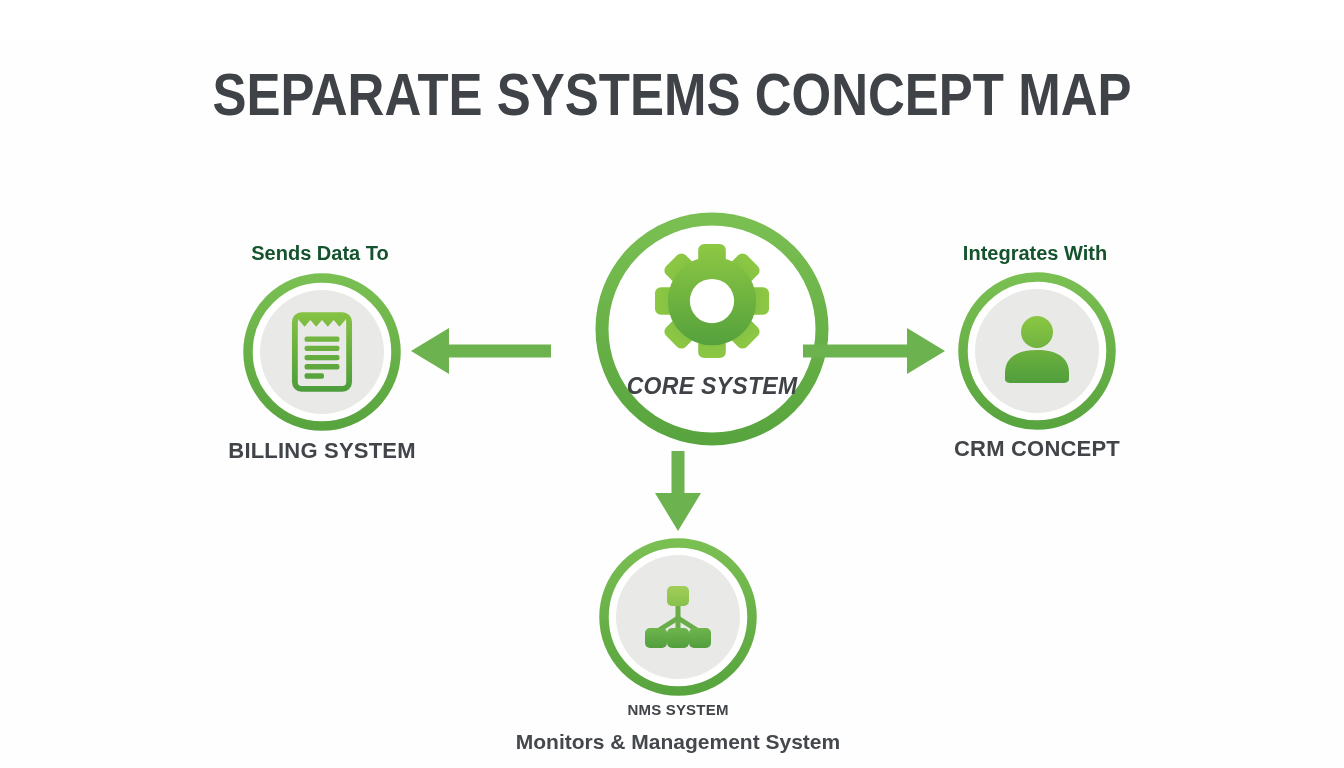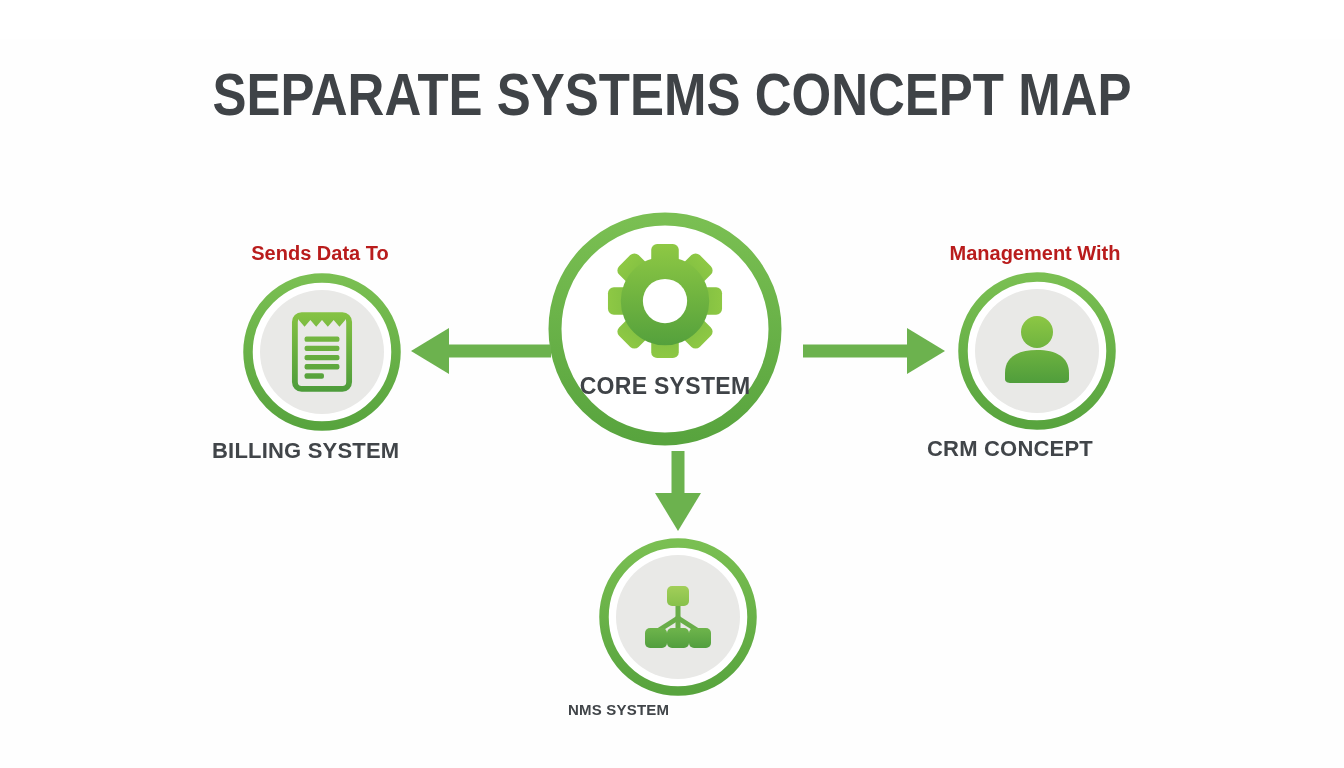--- a/index.html
+++ b/index.html
@@ -12,43 +12,43 @@
   }
   .abs{position:absolute;}
   .page-title{
     top:24px;left:0;width:1344px;text-align:center;
     font-size:60px;font-weight:800;line-height:1.05;
     letter-spacing:0px;color:#3f4347;
     transform:scaleX(0.85);transform-origin:50% 50%;
     white-space:nowrap;
   }
   .relation-label{
-    font-size:20px;font-weight:700;color:#b91c1c;text-align:center;white-space:nowrap;
+    font-size:20px;font-weight:700;color:#14532d;text-align:center;white-space:nowrap;
   }
   .node-label{
-    font-size:22px;font-weight:700;color:#414549;text-align:left;white-space:nowrap;
+    font-size:22px;font-weight:700;color:#414549;text-align:center;white-space:nowrap;
     letter-spacing:.2px;
   }
   .node-sublabel{
     font-size:21px;font-weight:700;color:#44484c;text-align:center;white-space:nowrap;
   }
   .core-label{
     font-size:23px;font-weight:700;color:#3f4347;text-align:center;white-space:nowrap;
     letter-spacing:.3px;
   }
   svg{display:block;}
 </style>
 </head>
 <body>
 
 <div class="canvas">
 
   <div class="abs page-title">SEPARATE SYSTEMS CONCEPT MAP</div>
 
-  <div class="abs" style="left:548px;top:173px;width:234px;height:234px;">
+  <div class="abs" style="left:595px;top:173px;width:234px;height:234px;font-style:italic;">
     <svg width="234" height="234" viewBox="0 0 234 234">
       <defs>
         <linearGradient id="ringCore" x1="0" y1="0" x2="0" y2="1">
           <stop offset="0" stop-color="#7abf52"></stop>
           <stop offset="1" stop-color="#58a43e"></stop>
         </linearGradient>
       </defs>
       <circle cx="117" cy="117" r="110" fill="#ffffff" stroke="url(#ringCore)" stroke-width="13"></circle>
     </svg>
 
@@ -114,21 +114,21 @@
       <path d="M8 6 H56 V9 L50 16 L44 9 L38 16 L32 9 L26 16 L20 9 L14 16 L8 9 Z" fill="url(#recG)"></path>
       <rect x="14" y="26" width="36" height="5.5" rx="2" fill="url(#recG)"></rect>
       <rect x="14" y="35.5" width="36" height="5.5" rx="2" fill="url(#recG)"></rect>
       <rect x="14" y="45" width="36" height="5.5" rx="2" fill="url(#recG)"></rect>
       <rect x="14" y="54.5" width="36" height="5.5" rx="2" fill="url(#recG)"></rect>
       <rect x="14" y="64" width="20" height="5.5" rx="2" fill="url(#recG)"></rect>
     </svg>
   </div>
   <div class="abs node-label" style="left:212px;top:399px;width:220px;">BILLING SYSTEM</div>
 
-  <div class="abs relation-label" style="left:925px;top:203px;width:220px;">Management With</div>
+  <div class="abs relation-label" style="left:925px;top:203px;width:220px;">Integrates With</div>
   <div class="abs" style="left:957px;top:232px;width:160px;height:160px;">
     <svg width="160" height="160" viewBox="0 0 160 160">
       <defs>
         <linearGradient id="ringC" x1="0" y1="0" x2="0" y2="1">
           <stop offset="0" stop-color="#7abf52"></stop>
           <stop offset="1" stop-color="#58a43e"></stop>
         </linearGradient>
       </defs>
       <circle cx="80" cy="80" r="74" fill="#ffffff" stroke="url(#ringC)" stroke-width="9.5"></circle>
       <circle cx="80" cy="80" r="62" fill="#e9e9e7"></circle>
@@ -176,14 +176,15 @@
         <path d="M37 34 L37 48"></path>
         <path d="M37 34 L59 48"></path>
       </g>
       <rect x="26" y="2" width="22" height="20" rx="5" fill="url(#netTopG)"></rect>
       <rect x="4" y="44" width="22" height="20" rx="5" fill="url(#netG)"></rect>
       <rect x="26" y="44" width="22" height="20" rx="5" fill="url(#netG)"></rect>
       <rect x="48" y="44" width="22" height="20" rx="5" fill="url(#netG)"></rect>
     </svg>
   </div>
   <div class="abs node-label" style="left:568px;top:662px;width:220px;font-size:15px;">NMS SYSTEM</div>
+  <div class="abs node-sublabel" style="left:498px;top:691px;width:360px;">Monitors &amp; Management System</div>
 
 </div>
 
 </body></html>

